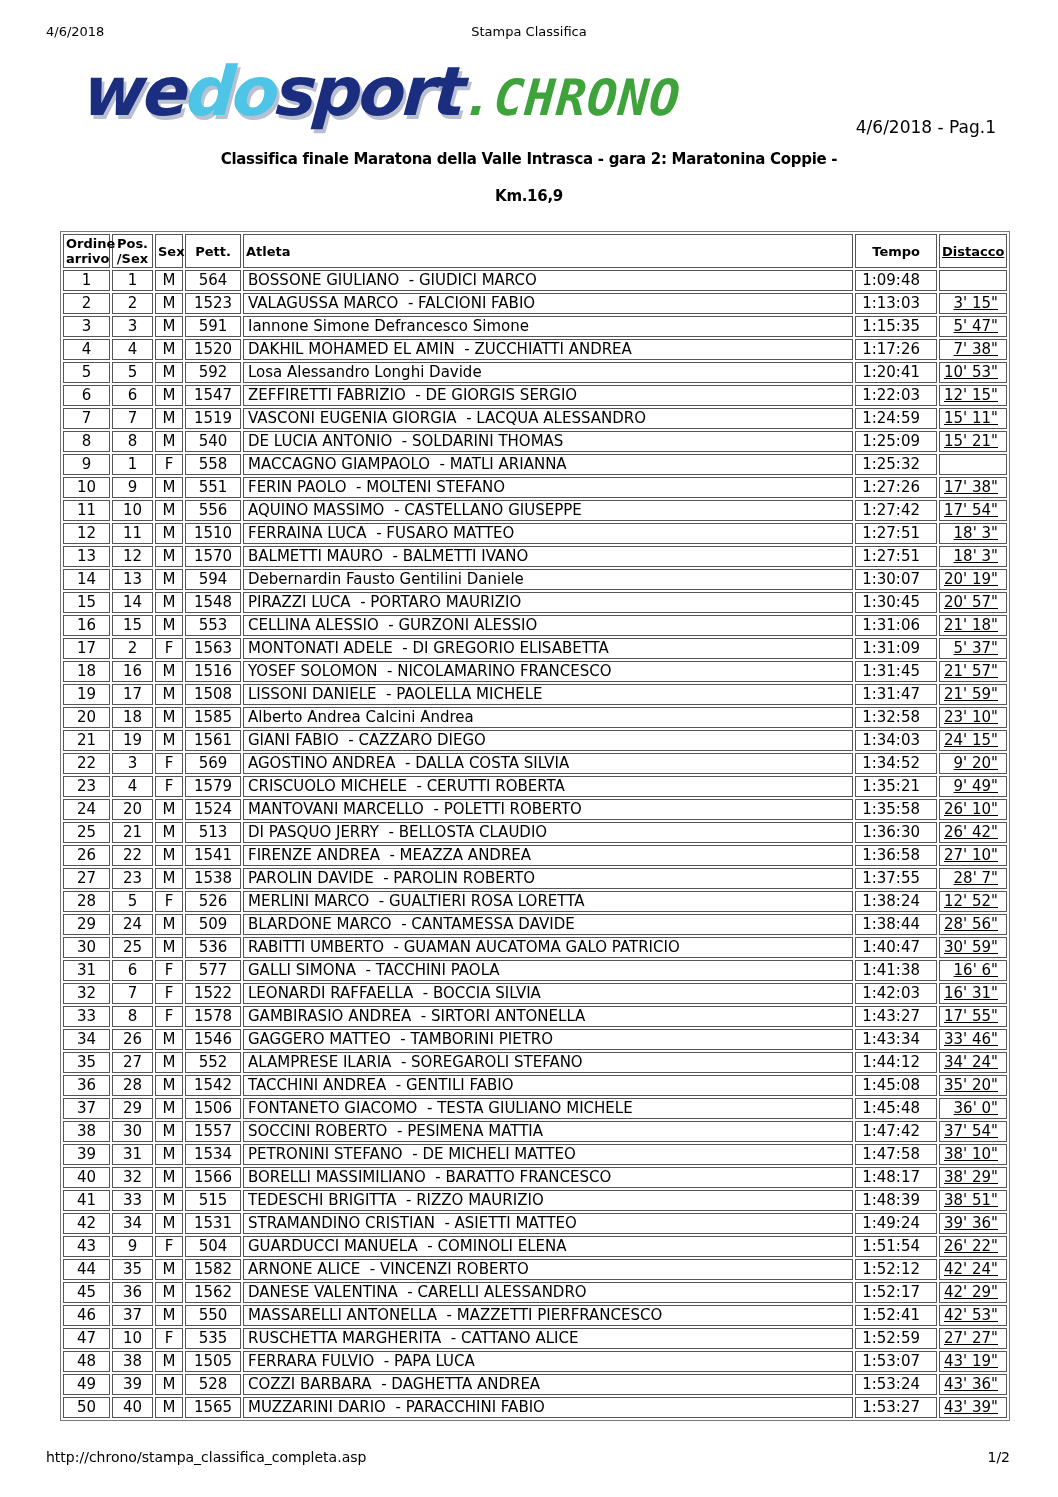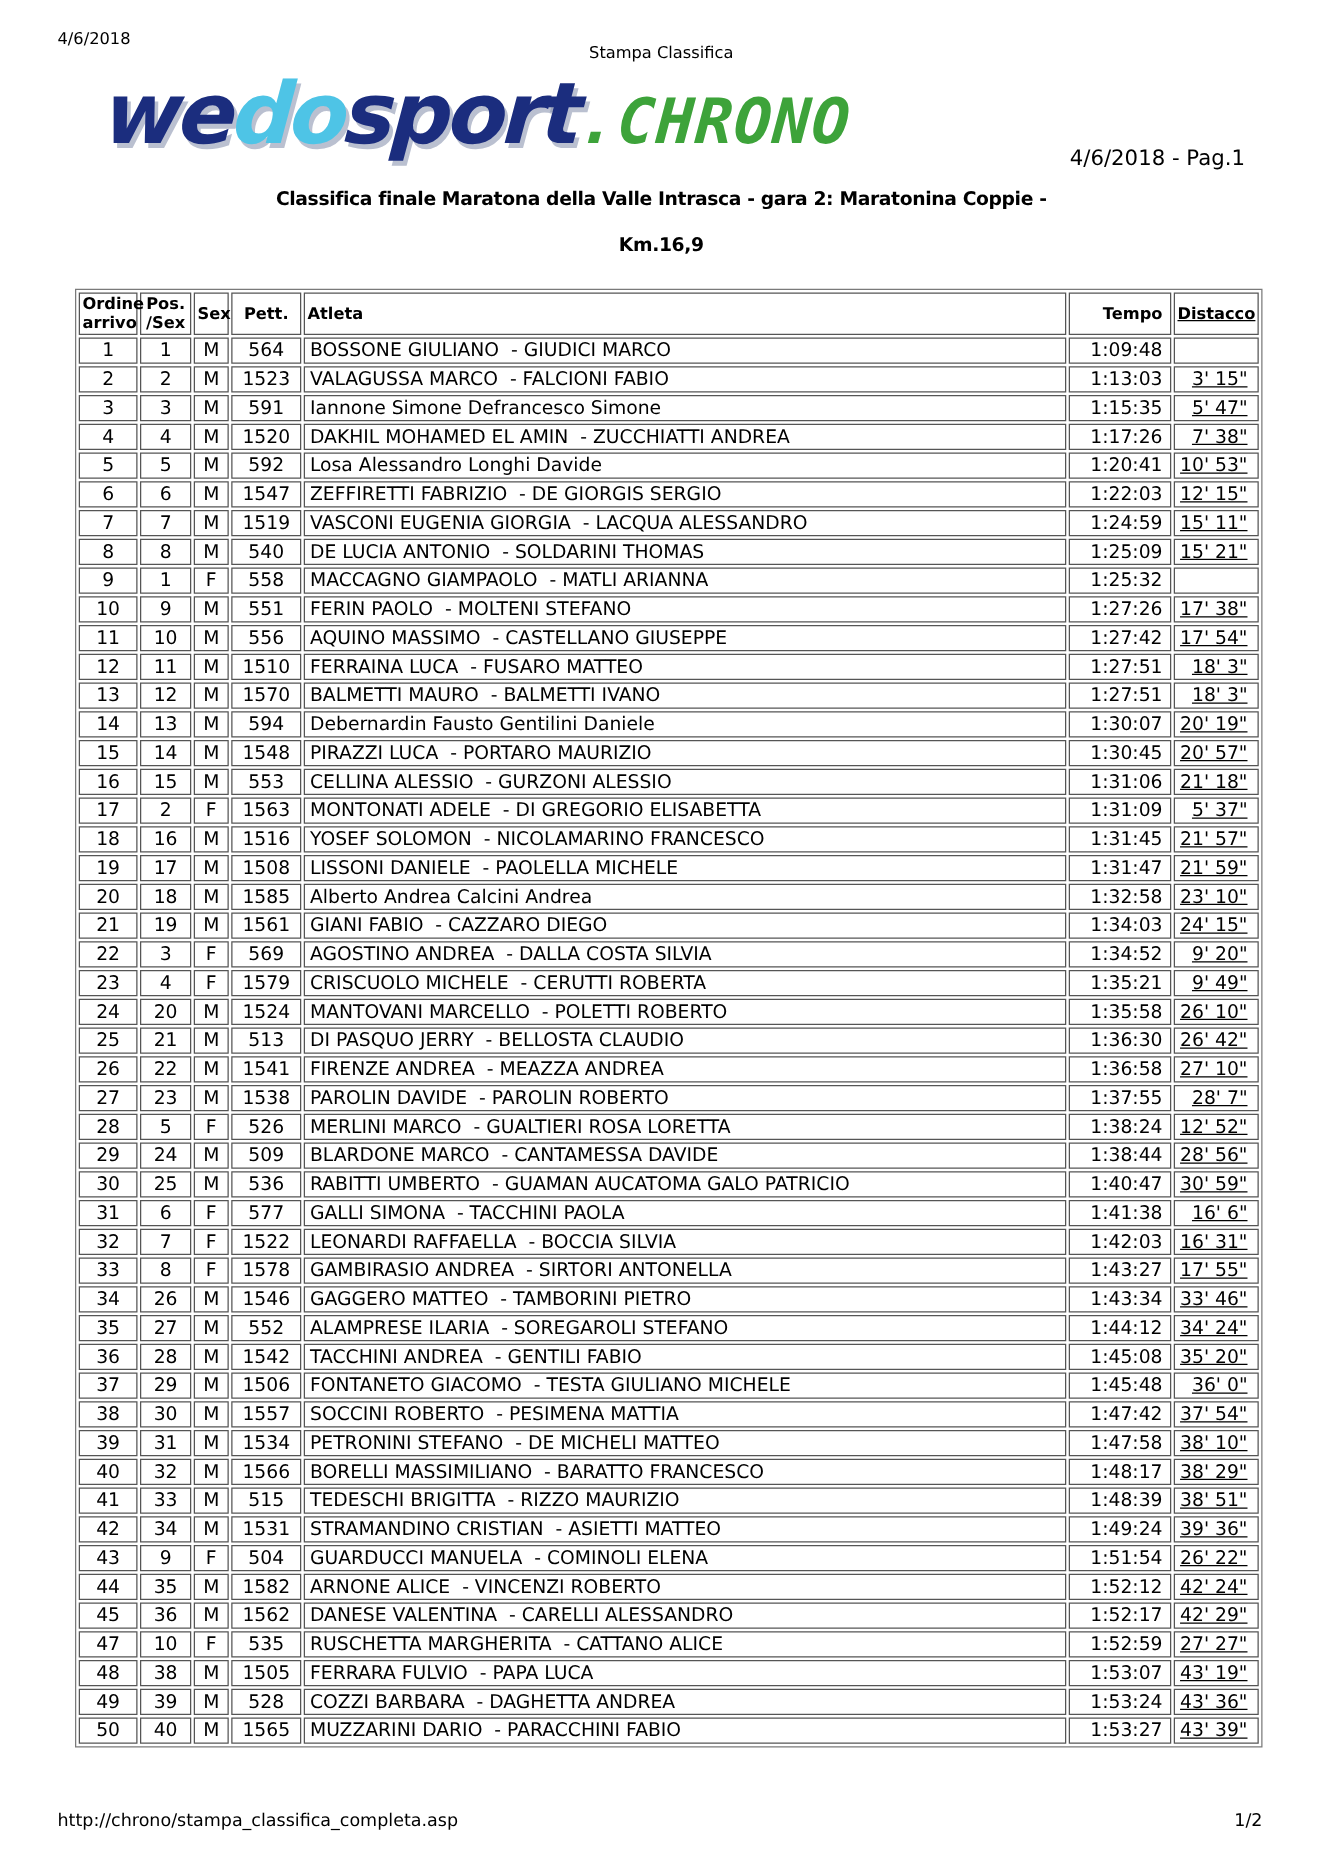--- a/index.html
+++ b/index.html
@@ -1,21 +1,21 @@
 <!DOCTYPE html>
 <html><head>
 <meta charset="utf-8">
 <style>
   html,body{margin:0;padding:0;background:#fff;}
   body{
     width:1058px;height:1497px;position:relative;
     font-family:"DejaVu Sans",sans-serif;color:#000;overflow:hidden;
   }
   .print-date{position:absolute;left:46px;top:24px;font-size:13px;}
-  .print-title{position:absolute;left:0;right:0;top:24px;text-align:center;font-size:13px;margin-top:11px;}
+  .print-title{position:absolute;left:0;right:0;top:24px;text-align:center;font-size:13px;}
   .logo{position:absolute;left:84px;top:52px;white-space:nowrap;
         font-style:italic;font-weight:bold;transform:skewX(-4deg);}
   .logo .wd{font-size:68px;letter-spacing:-3px;font-family:"DejaVu Sans",sans-serif;
         text-shadow:3px 4px 0 rgba(130,140,170,0.55);}
   .logo .chrono{font-size:50px;font-family:"DejaVu Sans Mono",monospace;
         letter-spacing:1px;font-weight:bold;}
   .page-info{position:absolute;right:62px;top:86px;font-size:17px;margin-top:31px;}
   .doc-title{position:absolute;left:0;right:0;top:150px;text-align:center;
         font-weight:bold;font-size:15px;letter-spacing:-0.3px;}
   .doc-title .l2{margin-top:19px;}
@@ -27,21 +27,21 @@
   .results th{
     border:1px solid #555;font-size:13px;font-weight:bold;
     padding:1px 2px;vertical-align:middle;white-space:pre-line;line-height:15px;
   }
   .results td{
     border:1px solid #555;font-size:15px;line-height:19px;height:19px;
     padding:0 4px;white-space:pre;overflow:hidden;
   }
   .results .c-ord,.results .c-pos,.results .c-sex,.results .c-pett{text-align:center;}
   .results .c-atl{text-align:left;}
-  .results .c-tem{text-align:right;padding-right:6px;}
+  .results .c-tem{text-align:right;padding-right:16px;}
   .results .c-dis{text-align:right;padding-right:8px;text-decoration:underline;}
   .footer-url{position:absolute;left:46px;bottom:32px;font-size:14px;}
   .footer-page{position:absolute;right:48px;bottom:32px;font-size:14px;}
 </style>
 </head>
 <body>
 
 <div class="print-date">4/6/2018</div>
 <div class="print-title">Stampa Classifica</div>
 
@@ -479,20 +479,29 @@
       <tr>
         <td class="c-ord">45</td>
         <td class="c-pos">36</td>
         <td class="c-sex">M</td>
         <td class="c-pett">1562</td>
         <td class="c-atl">DANESE VALENTINA  - CARELLI ALESSANDRO</td>
         <td class="c-tem">1:52:17</td>
         <td class="c-dis">42' 29"</td>
       </tr>
       <tr>
+        <td class="c-ord">46</td>
+        <td class="c-pos">37</td>
+        <td class="c-sex">M</td>
+        <td class="c-pett">550</td>
+        <td class="c-atl">MASSARELLI ANTONELLA  - MAZZETTI PIERFRANCESCO</td>
+        <td class="c-tem">1:52:41</td>
+        <td class="c-dis">42' 53"</td>
+      </tr>
+      <tr>
         <td class="c-ord">47</td>
         <td class="c-pos">10</td>
         <td class="c-sex">F</td>
         <td class="c-pett">535</td>
         <td class="c-atl">RUSCHETTA MARGHERITA  - CATTANO ALICE</td>
         <td class="c-tem">1:52:59</td>
         <td class="c-dis">27' 27"</td>
       </tr>
       <tr>
         <td class="c-ord">48</td>

